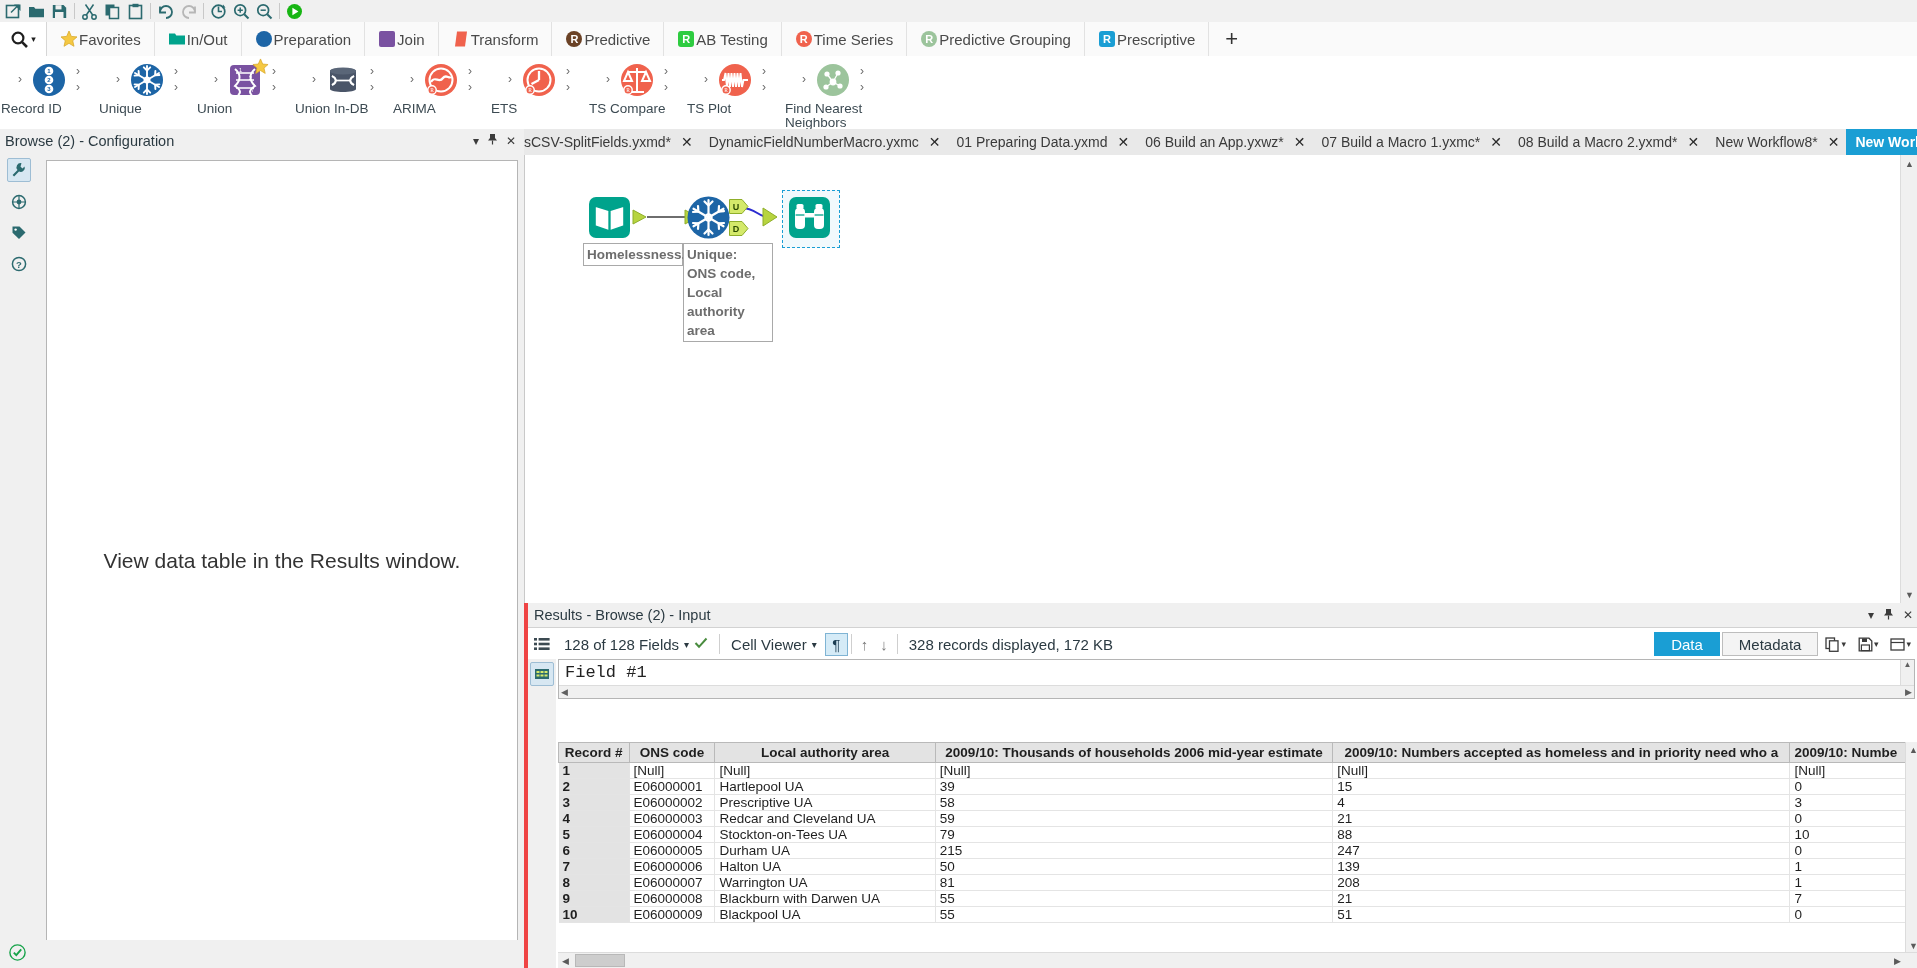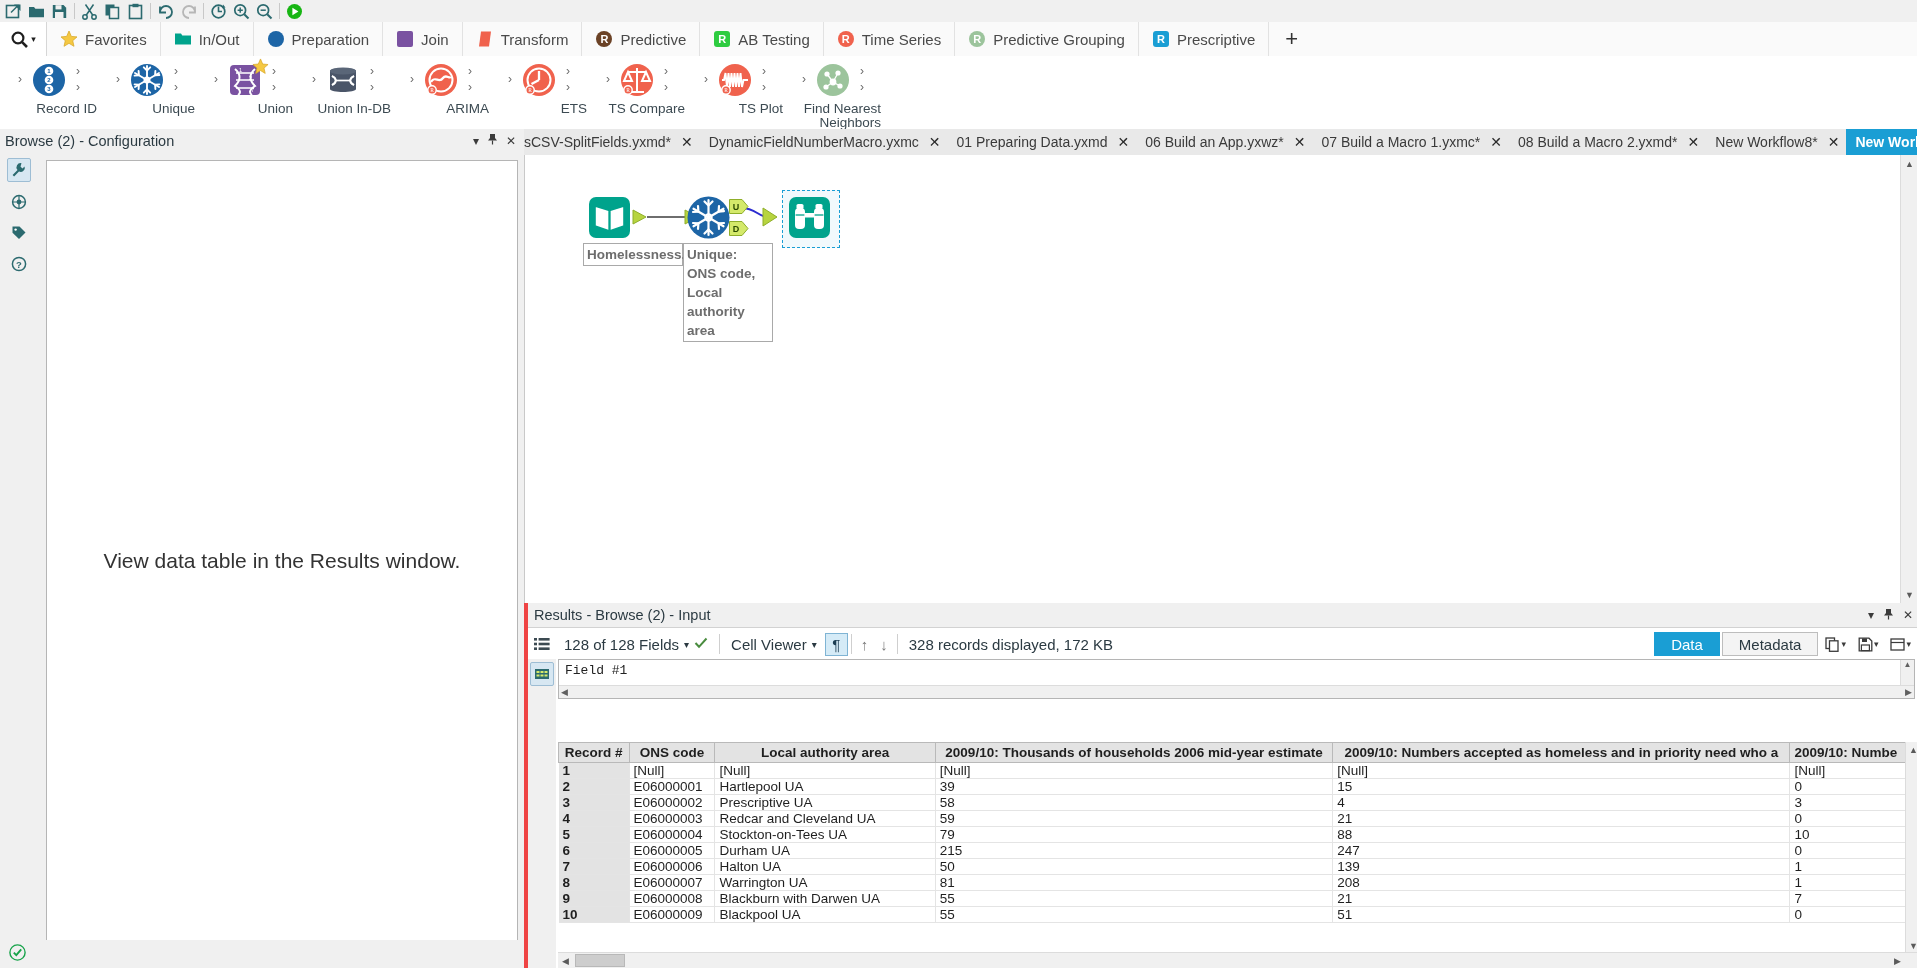--- a/index.html
+++ b/index.html
@@ -36,21 +36,21 @@
   }
   .search-x{
     color:#1a6fa8;font-size:16px;cursor:pointer;padding:0 6px;line-height:1;
   }
   .search-mag{
     width:46px;display:flex;align-items:center;justify-content:center;
     background:#ffffff;border-right:1px solid #d6d6d6;cursor:pointer;gap:2px;
   }
   .cat-list{display:flex;align-items:stretch;flex:1;}
   .cat{
-    display:flex;align-items:center;gap:7px;padding:0 13px;cursor:pointer;
+    display:flex;align-items:center;gap:1px;padding:0 13px;cursor:pointer;
     border-right:1px solid #e2e2e2;color:#4a4a4a;font-size:15px;white-space:nowrap;
   }
   .cat.plus{border-right:none;padding:0 16px;font-size:22px;color:#333;}
   .cat-ico{width:18px;height:18px;flex:0 0 18px;display:flex;align-items:center;justify-content:center;}
   .sq{width:16px;height:16px;border-radius:2px;}
   .circ{width:16px;height:16px;border-radius:50%;}
   .rbadge{
     width:16px;height:16px;border-radius:3px;color:#fff;font-size:11px;font-weight:bold;
     display:flex;align-items:center;justify-content:center;font-family:"Liberation Sans",sans-serif;
   }
@@ -60,21 +60,21 @@
   .palette{
     position:absolute;left:0;top:56px;width:1917px;height:73px;
     background:#ffffff;border-bottom:1px solid #c9c9c9;display:flex;align-items:flex-start;
   }
   .tool{
     width:98px;display:flex;flex-direction:column;align-items:center;
     padding-top:4px;cursor:pointer;position:relative;
   }
   .tool-ico{width:44px;height:40px;position:relative;display:flex;align-items:center;justify-content:center;}
   .tool-lbl{
-    font-size:13.5px;color:#3c4a52;text-align:right;line-height:14px;margin-top:2px;width:96px;
+    font-size:13.5px;color:#3c4a52;text-align:left;line-height:14px;margin-top:2px;width:96px;
   }
   .anch{position:absolute;color:#6b6b6b;font-size:12px;line-height:8px;}
   .star-badge{position:absolute;right:-2px;top:-2px;}
 
   
   .cfg-panel{
     position:absolute;left:0;top:129px;width:524px;height:839px;background:#f0f0f0;
   }
   .cfg-title{
     height:23px;display:flex;align-items:center;background:#f0f0f0;
@@ -159,21 +159,21 @@
 
   .res-body{position:absolute;left:0;top:56px;width:1393px;height:309px;background:#ffffff;display:flex;}
   .res-rail{width:28px;background:#f0f0f0;display:flex;flex-direction:column;align-items:center;padding-top:3px;}
   .res-main{flex:1;position:relative;}
 
   .schema-hdr{font-size:14.5px;font-weight:bold;color:#2b3a42;padding:4px 0 3px 5px;}
   .schema-box{
     margin:0 6px 0 2px;border:1px solid #b5b5b5;height:38px;background:#ffffff;position:relative;
   }
   .schema-val{
-    font-family:"Liberation Mono","DejaVu Sans Mono",monospace;font-size:13px;color:#222;
+    font-family:"Liberation Mono","DejaVu Sans Mono",monospace;font-size:17px;color:#222;
     padding:3px 0 0 6px;
   }
   .schema-sb{
     position:absolute;left:0;bottom:0;width:100%;height:13px;background:#f0f0f0;border-top:1px solid #dcdcdc;
     display:flex;align-items:center;justify-content:space-between;padding:0 2px;box-sizing:border-box;
     font-size:9px;color:#606060;
   }
   .schema-vsb{position:absolute;right:0;top:0;width:13px;height:100%;background:#f0f0f0;border-left:1px solid #dcdcdc;
     display:flex;flex-direction:column;justify-content:space-between;align-items:center;font-size:8px;color:#606060;}
 

